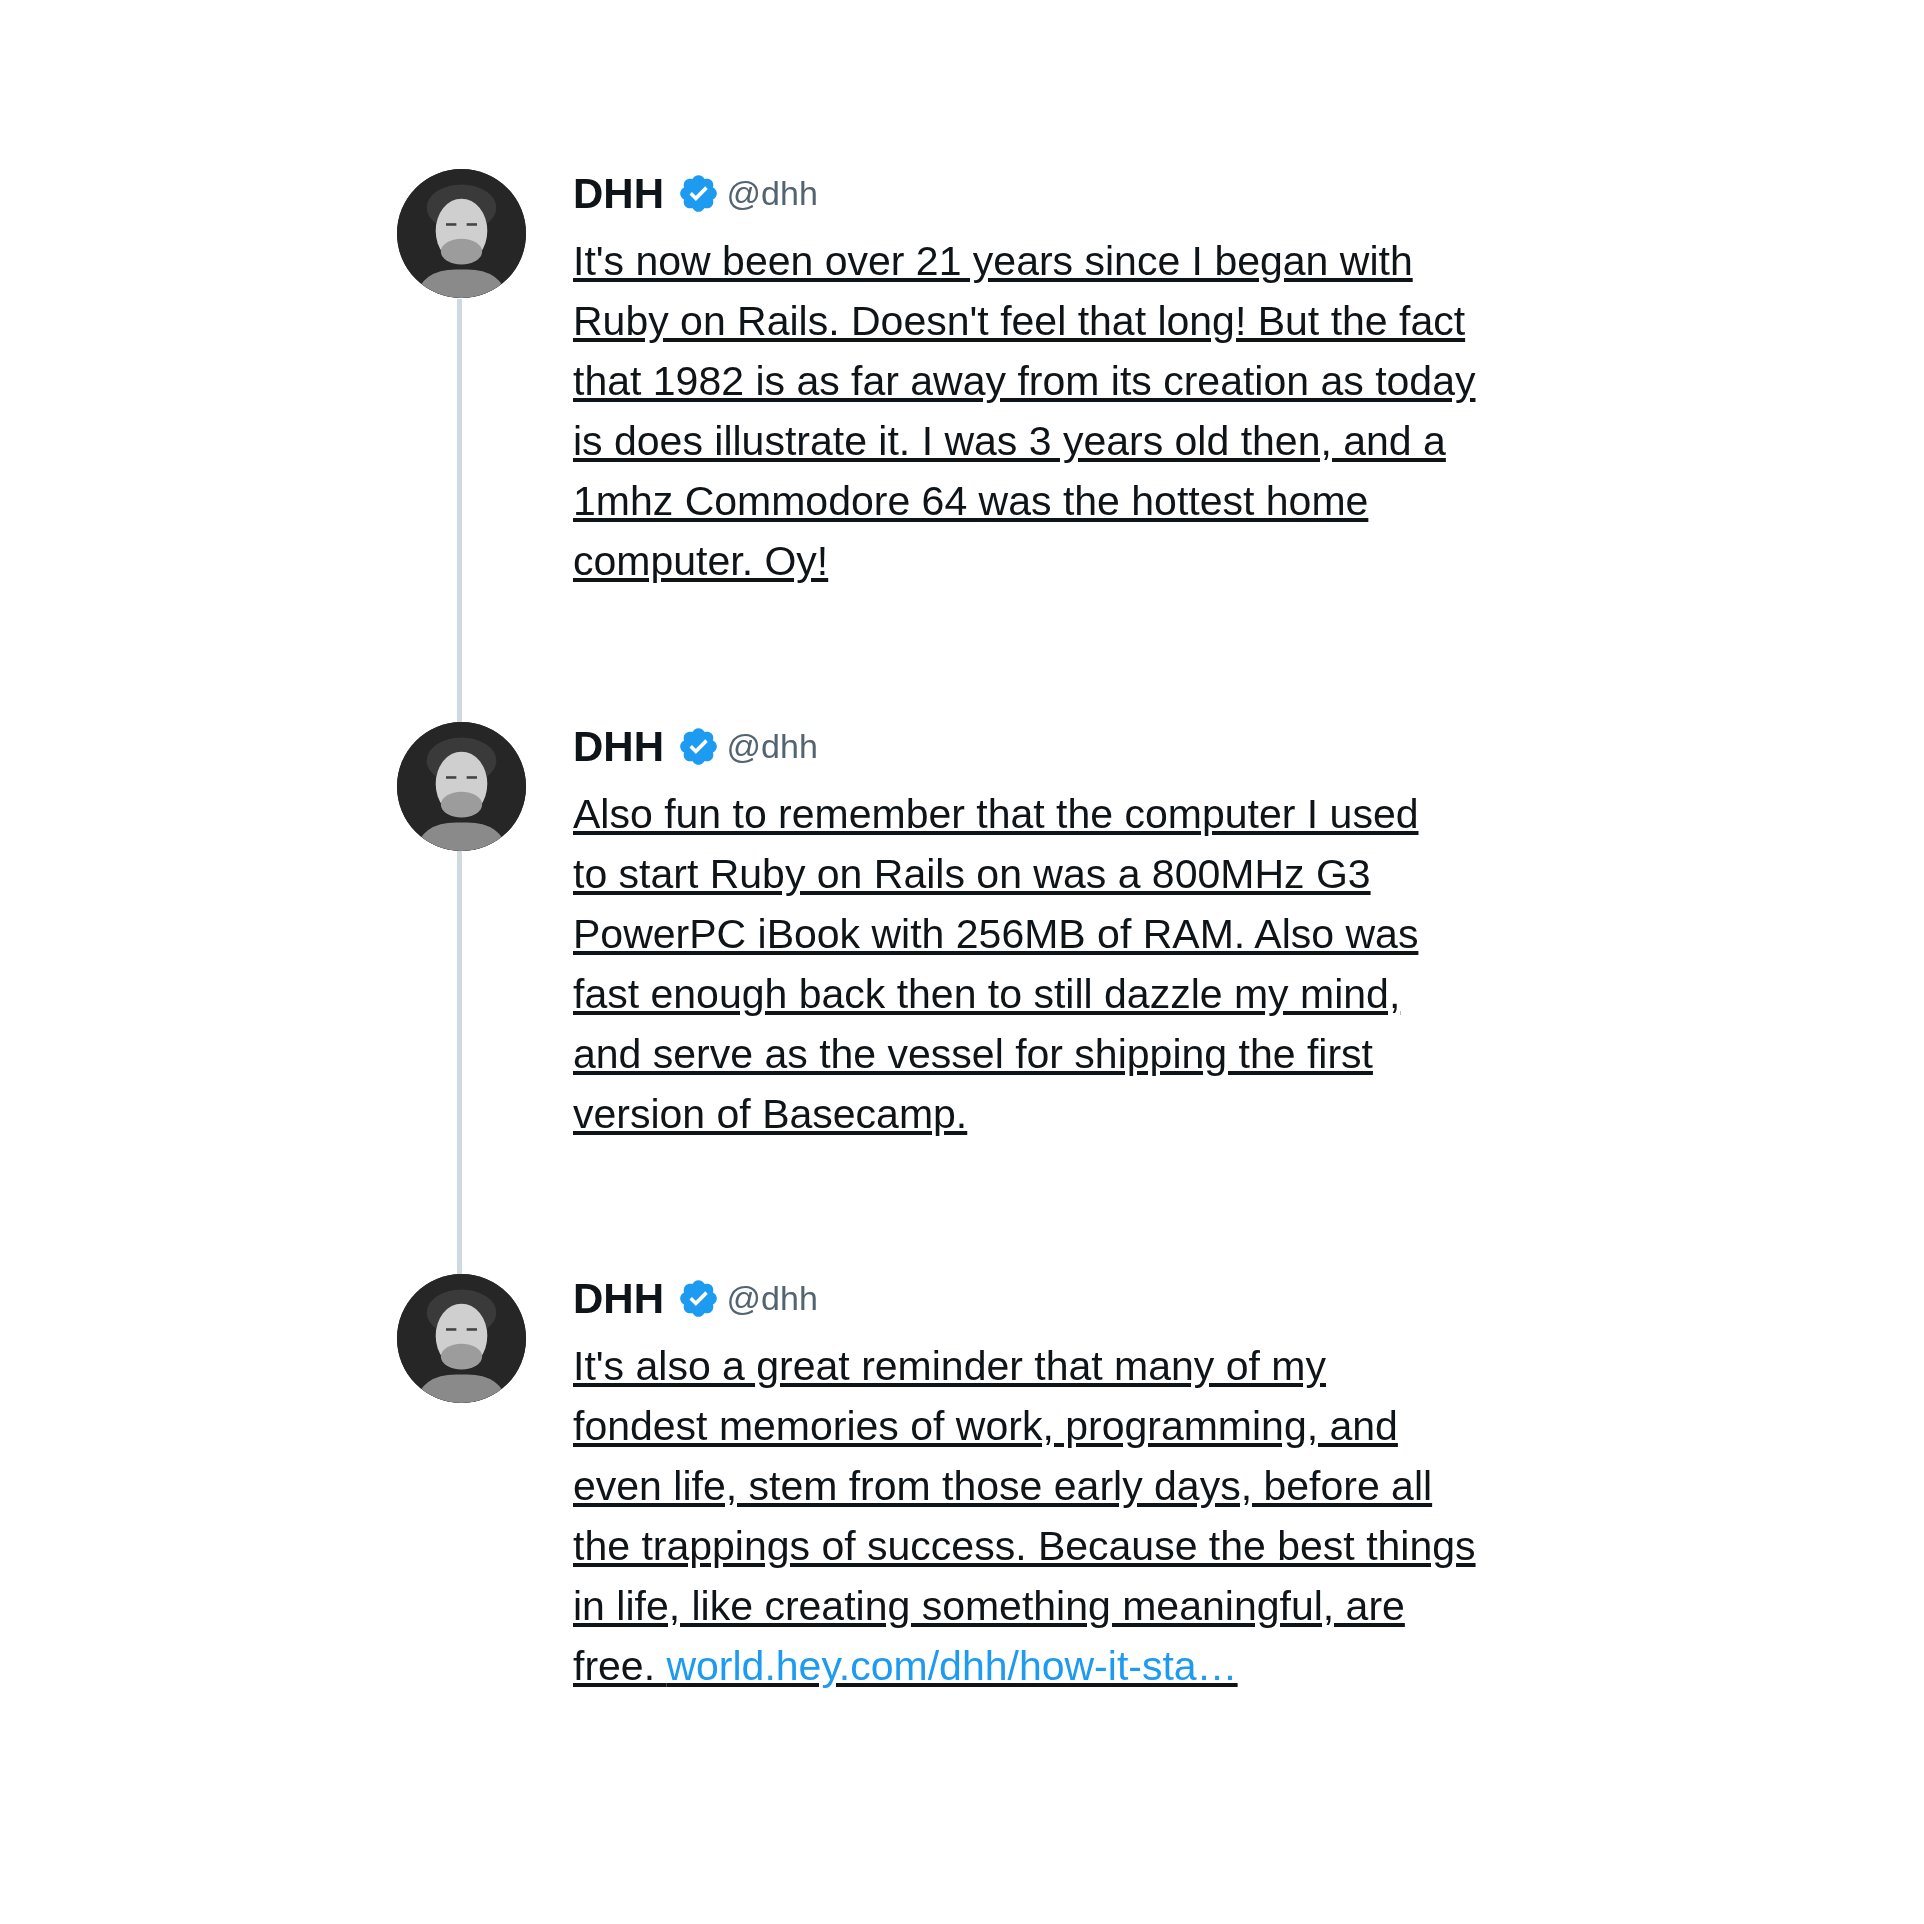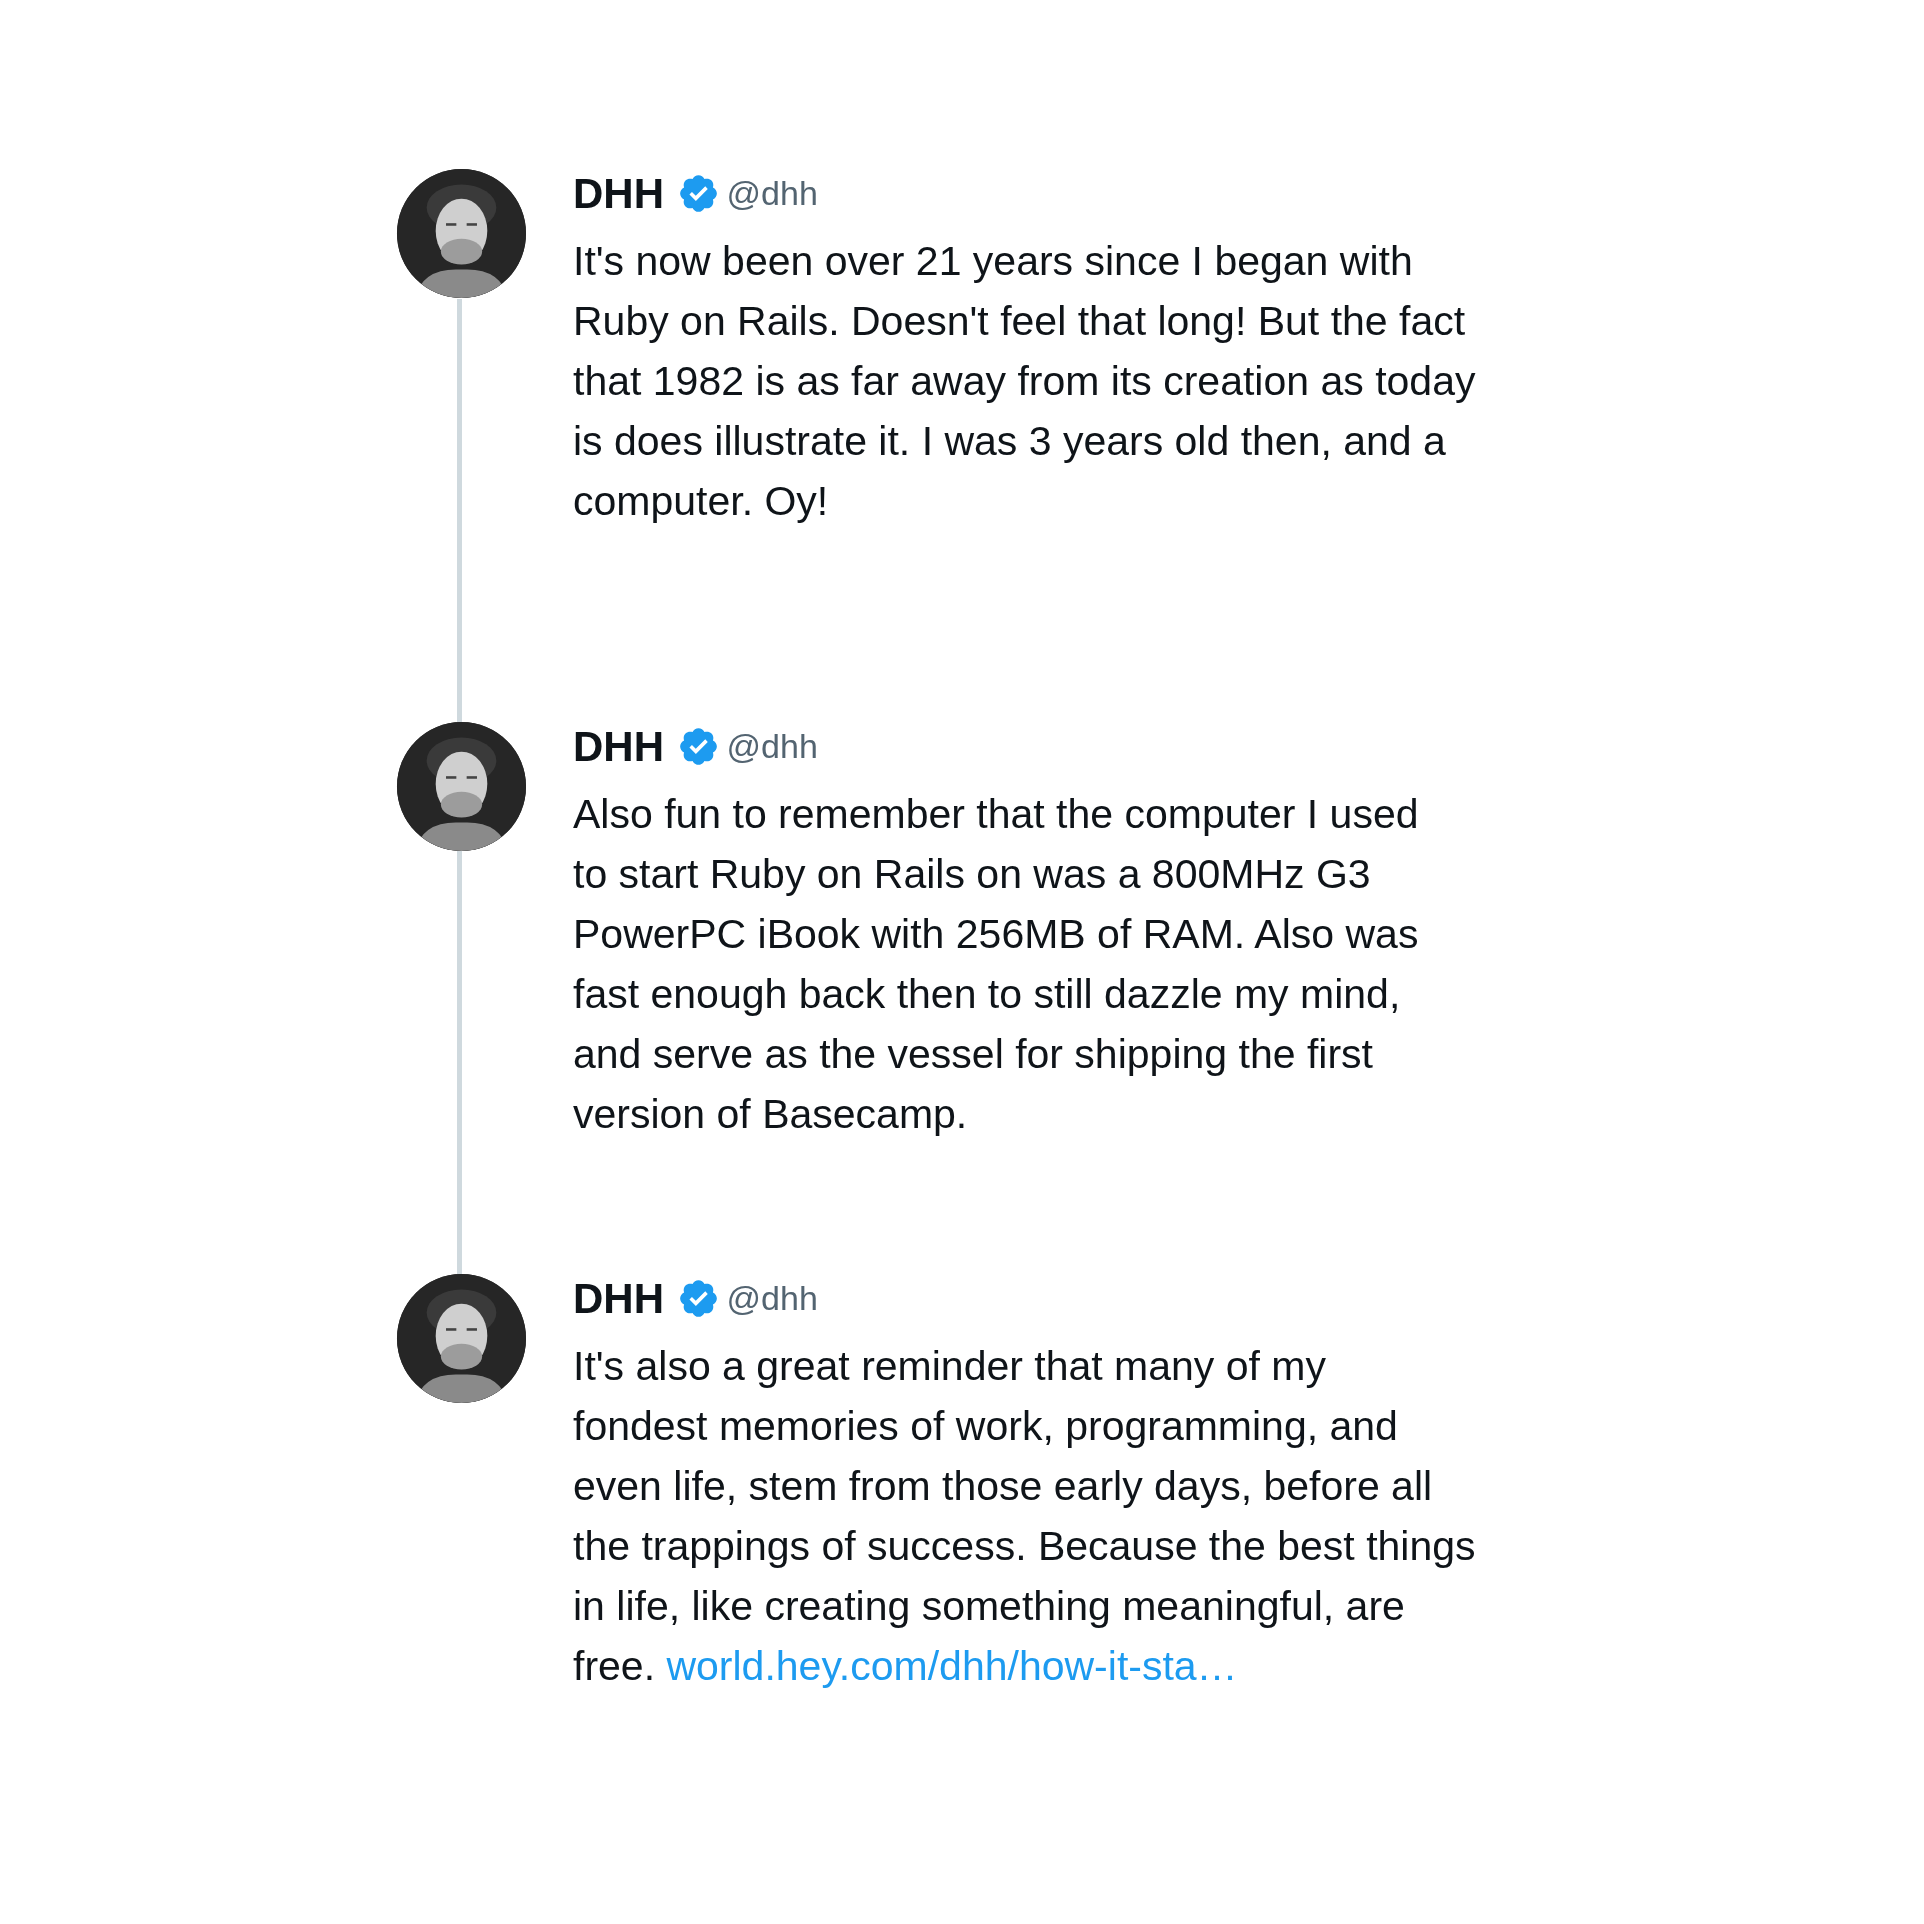--- a/index.html
+++ b/index.html
@@ -10,21 +10,21 @@
   .tweet { position: absolute; left: 397px; width: 1158px; }
   .avatar { position: absolute; left: 0; top: 0; width: 129px; height: 129px; border-radius: 50%;
             overflow: hidden; background: radial-gradient(circle at 50% 42%, #bdbdbd 0 22%, #7a7a7a 34%, #2b2b2b 58%, #1a1a1a 100%); }
   .avatar svg { width: 100%; height: 100%; display: block; }
   .content { position: absolute; left: 176px; top: 0; width: 980px; }
   .header { display: flex; align-items: center; height: 53px; margin-top: -1.8px; }
   .name { font-weight: bold; font-size: 42px; color: #0f1419; letter-spacing: 0px; }
   .badge { width: 43px; height: 43px; margin-left: 12.5px; margin-right: 7.1px; display: inline-block; }
   .handle { font-size: 34px; color: #536471; }
   .body { font-size: 41px; line-height: 60px; margin-top: 10.7px; white-space: normal; color: #0f1419; }
-  .line { display: block; white-space: nowrap; }
+  .line { display: block; white-space: nowrap; text-decoration: underline; }
   .link { color: #1d9bf0; text-decoration: none; }
 </style>
 </head>
 <body>
 
 <div class="thread">
 
   <div class="connector" style="top:299px; height:423px;"></div>
   <div class="connector" style="top:851px; height:423px;"></div>
 
@@ -47,20 +47,21 @@
           <path fill="#1d9bf0" d="M22.25 12c0-1.43-.88-2.67-2.19-3.34.46-1.39.2-2.9-.81-3.91s-2.52-1.27-3.91-.81c-.66-1.31-1.91-2.19-3.34-2.19s-2.67.88-3.33 2.19c-1.4-.46-2.91-.2-3.92.81s-1.26 2.52-.8 3.91C2.63 9.33 1.75 10.57 1.75 12s.88 2.67 2.19 3.34c-.46 1.39-.21 2.9.8 3.91s2.52 1.26 3.91.81c.67 1.31 1.91 2.19 3.34 2.19s2.68-.88 3.34-2.19c1.39.45 2.9.2 3.91-.81s1.27-2.52.81-3.91c1.31-.67 2.2-1.91 2.2-3.34z"></path>
           <path fill="#ffffff" d="M10.54 16.2l-3.6-3.6 1.41-1.42 2.12 2.12 5.3-5.3 1.41 1.42z"></path>
         </svg>
         <span class="handle">@dhh</span>
       </div>
       <div class="body">
         <span class="line">It's now been over 21 years since I began with</span>
         <span class="line">Ruby on Rails. Doesn't feel that long! But the fact</span>
         <span class="line">that 1982 is as far away from its creation as today</span>
         <span class="line">is does illustrate it. I was 3 years old then, and a</span>
+        <span class="line">1mhz Commodore 64 was the hottest home</span>
         <span class="line">computer. Oy!</span>
       </div>
     </div>
   </div>
 
   <div class="tweet" style="top:722px;">
     <div class="avatar">
       <svg viewBox="0 0 100 100">
         <rect width="100" height="100" fill="#262626"></rect>
         <ellipse cx="50" cy="30" rx="27" ry="18" fill="#3a3a3a"></ellipse>

